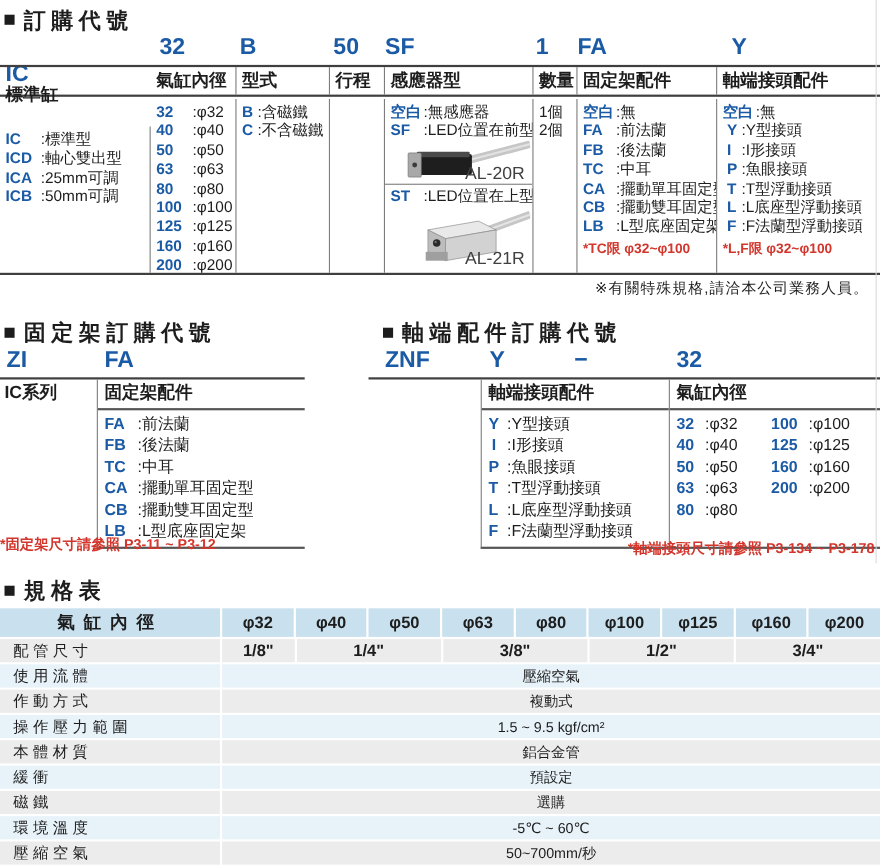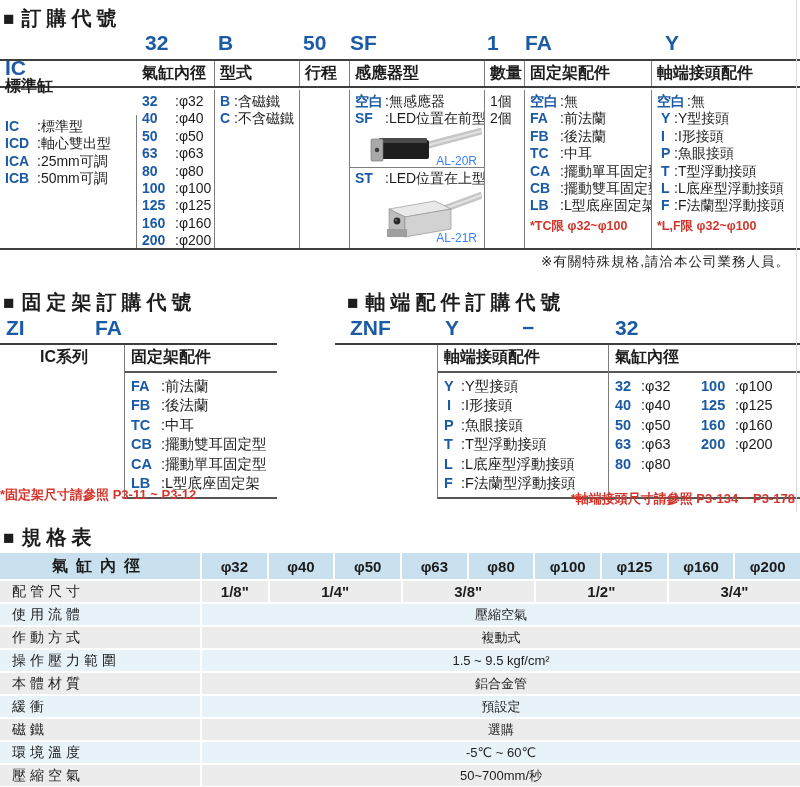--- a/index.html
+++ b/index.html
@@ -31,21 +31,21 @@
   .cd{color:var(--blue);font-weight:bold;display:inline-block;}
   .w32{min-width:32px;} .w33{min-width:33px;} .w14{min-width:14px;} .w30{min-width:30px;} .w17{min-width:17px;} .w26{min-width:26px;} .w34{min-width:34px;}
   .rednote{color:var(--red);font-weight:bold;font-size:12.5px;margin-top:3px;white-space:nowrap;}
 
   .sensor-cell{padding:0 !important;}
   .s-top{height:78px;border-bottom:1px solid var(--line);padding:3px 3px 0 5px;}
   .s-bot{height:81px;padding:2px 3px 13px 5px;}
   .fig{position:relative;height:40px;}
   .fig.tall{height:58px;}
   .fig svg{position:absolute;left:0;top:0;}
-  .fig .model{position:absolute;right:4px;bottom:0;font-size:12px;color:#3b82f6;}
+  .fig .model{position:absolute;right:4px;bottom:0;font-size:16px;color:#404040;}
 
   .footnote{position:absolute;top:253px;right:10px;font-size:13.5px;letter-spacing:1px;}
 
   
   .sec2{position:absolute;left:0;top:283px;width:300px;}
   .sec3{position:absolute;left:335px;top:283px;width:465px;}
   .mid-codes{position:absolute;top:33px;left:0;width:100%;height:26px;}
   .mid-codes .code{position:absolute;top:0;}
   .mtable{position:absolute;left:0;display:flex;border-top:2px solid var(--rule);}
   .mtable .mhdr{font-weight:bold;font-size:16px;padding:2px 6px 3px 6px;border-bottom:2px solid #555;white-space:nowrap;}
@@ -189,30 +189,30 @@
 
   <div class="sec2">
     <div class="sec-title" style="left:3px;top:6px;">
       <span class="sq">■</span>
       <span>固定架訂購代號</span>
     </div>
     <div class="mid-codes">
       <span class="code" style="left:6px;">ZI</span>
       <span class="code" style="left:95px;">FA</span>
     </div>
-    <div class="mtable" style="top:60px;width:277px;padding-left:36px;">
+    <div class="mtable" style="top:60px;width:277px;">
       <div class="series-cell">IC系列</div>
       <div class="mcell" style="flex:1;">
         <div class="mhdr">固定架配件</div>
         <div class="mitems">
           <div class="mitem"><span class="cd w30">FA</span><span>:前法蘭</span></div>
           <div class="mitem"><span class="cd w30">FB</span><span>:後法蘭</span></div>
           <div class="mitem"><span class="cd w30">TC</span><span>:中耳</span></div>
+          <div class="mitem"><span class="cd w30">CA</span><span>:擺動單耳固定型</span></div>
           <div class="mitem"><span class="cd w30">CB</span><span>:擺動雙耳固定型</span></div>
-          <div class="mitem"><span class="cd w30">CA</span><span>:擺動單耳固定型</span></div>
           <div class="mitem"><span class="cd w30">LB</span><span>:L型底座固定架</span></div>
         </div>
       </div>
     </div>
     <div class="mid-note" style="top:203px;left:0;width:282px;text-align:left;">*固定架尺寸請參照 P3-11 ~ P3-12</div>
   </div>
 
   <div class="sec3">
     <div class="sec-title" style="left:12px;top:6px;">
       <span class="sq">■</span>

